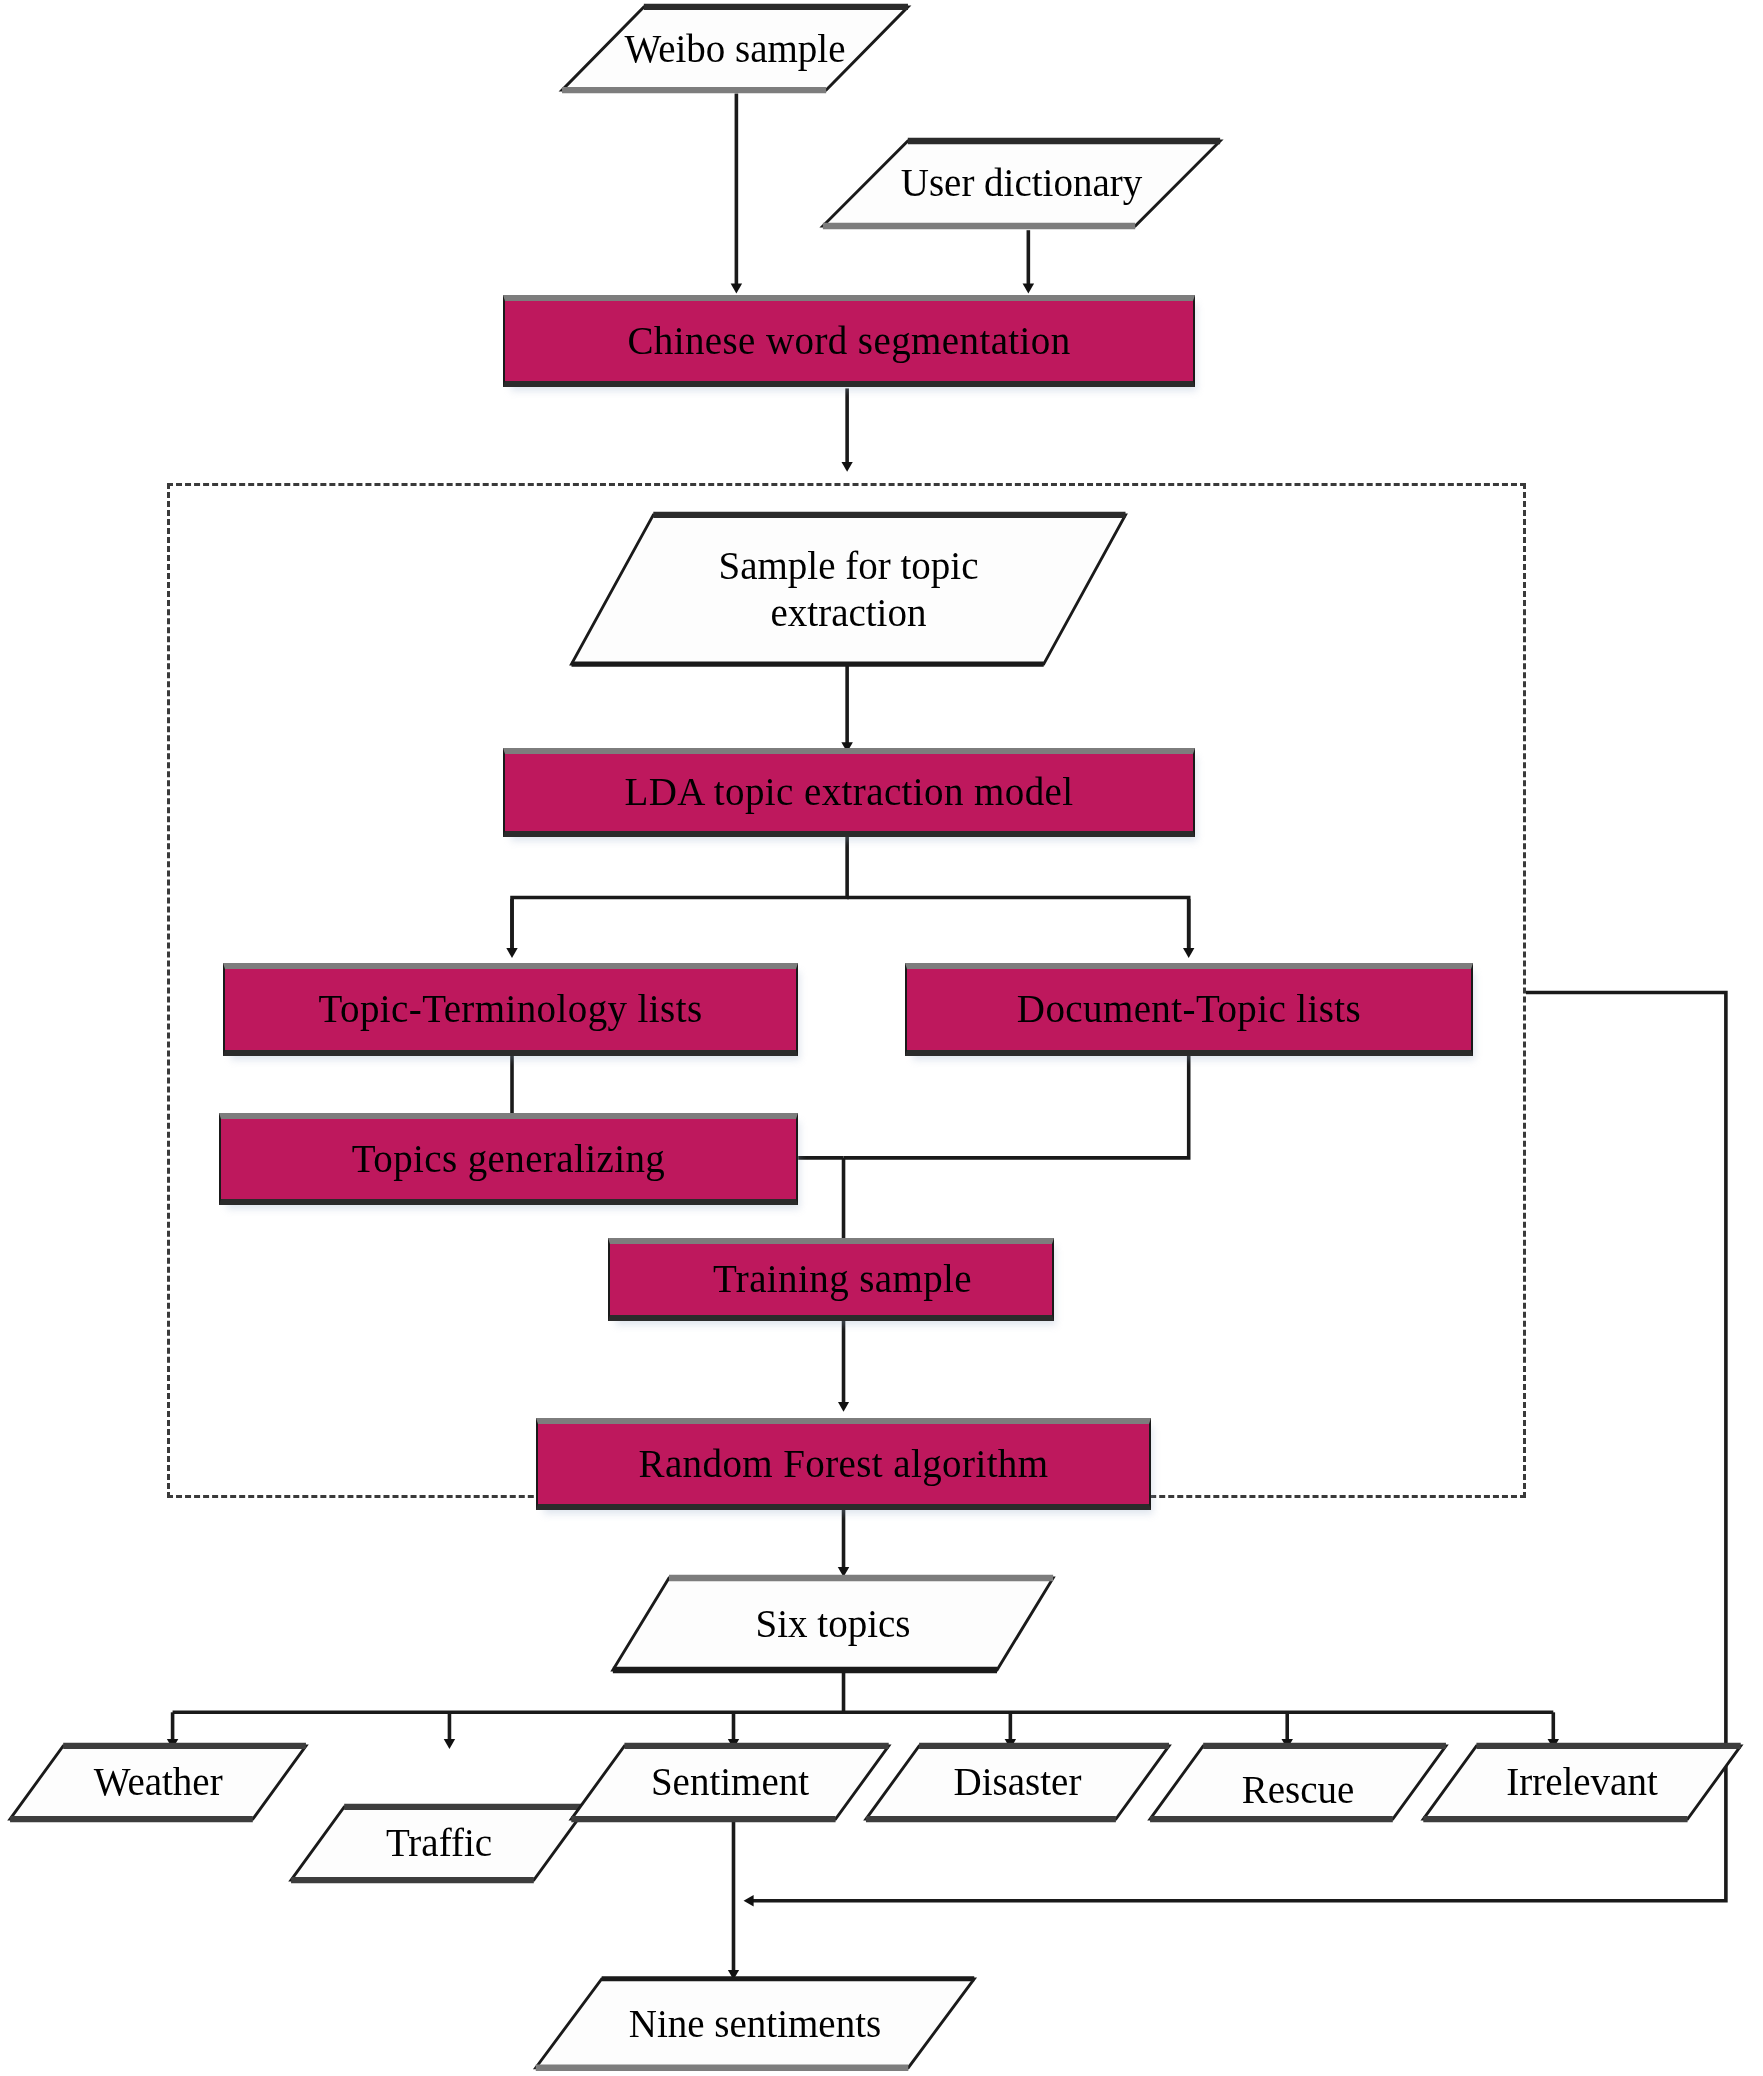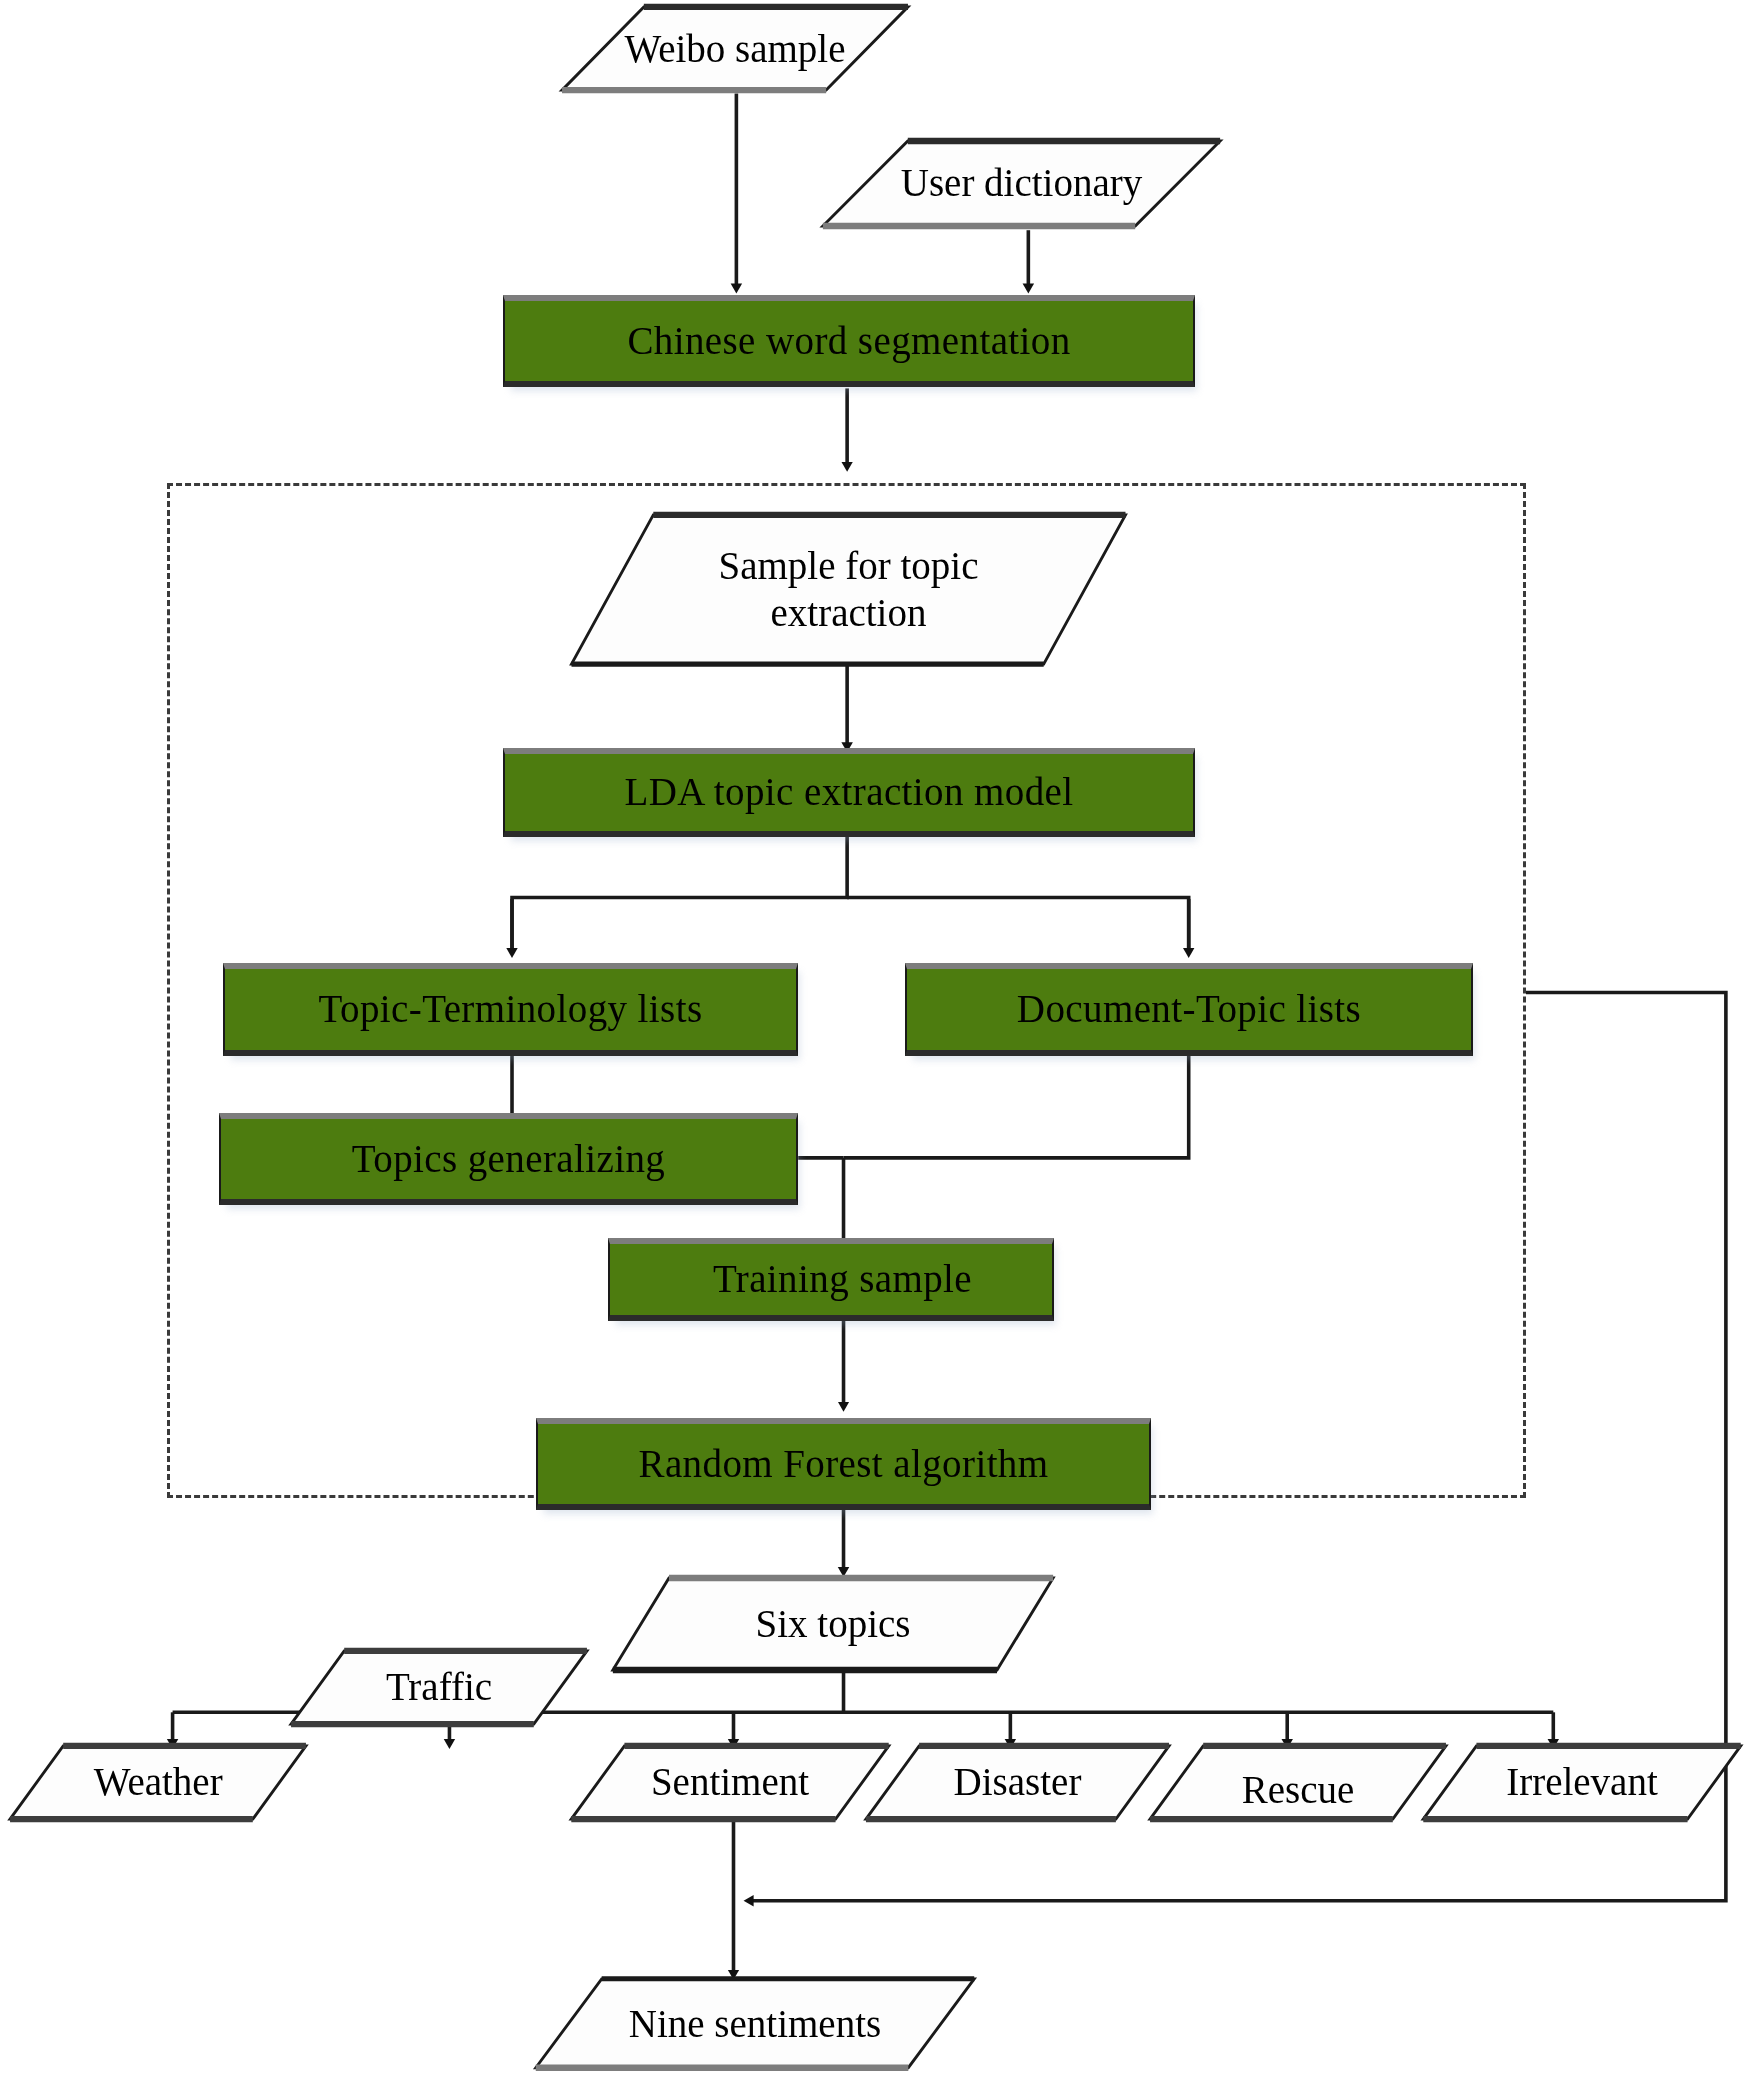--- a/index.html
+++ b/index.html
@@ -1,20 +1,20 @@
 <!DOCTYPE html>
 <html style="font-size:11.5px"><head>
 <meta charset="utf-8">
 <style>
   html,body{margin:0;padding:0;background:#ffffff;}
   body{font-family:"Liberation Serif","DejaVu Serif",serif;}
   #stage{position:relative;width:1764px;height:2077px;background:#fff;overflow:hidden;}
   svg.layer{position:absolute;left:0;top:0;width:1764px;height:2077px;pointer-events:none;}
   .node{position:absolute;box-sizing:border-box;}
-  .rect{background:#4d7c0f;border:2.2px solid #1a1a1a;
+  .rect{background:#be185d;border:2.2px solid #1a1a1a;
         border-top:6.5px solid #7d7d7d;border-bottom:6.5px solid #2b2b2b;
         display:flex;align-items:center;justify-content:center;
         box-shadow:5px 6.5px 7.2px -2.9px rgba(150,170,200,0.30);}
   .rect .txt{font-size:39px;color:#000;letter-spacing:0.4px;white-space:nowrap;line-height:1.05;}
   .para{position:absolute;}
   .para svg{position:absolute;left:0;top:0;overflow:visible;}
   .para .txt{position:absolute;left:0;top:0;width:100%;height:100%;
         display:flex;align-items:center;justify-content:center;flex-direction:column;
         font-size:39px;color:#000;text-align:center;line-height:1.18;white-space:pre-line;}
   .dashbox{position:absolute;border:3.6px dashed #3a3a3a;box-sizing:border-box;background:transparent;}
@@ -125,21 +125,21 @@
 
   <div class="para" style="left:7.2px;top:1743px;width:302px;height:79px;">
     <svg width="302" height="79" viewBox="0 0 420 110">
       <polygon points="78,4 416,4 342,106 4,106" fill="#fdfdfd" stroke="#1a1a1a" stroke-width="4"></polygon>
       <line x1="78" y1="4" x2="416" y2="4" stroke="#3d3d3d" stroke-width="9"></line>
       <line x1="4" y1="106" x2="342" y2="106" stroke="#3d3d3d" stroke-width="9"></line>
     </svg>
     <div class="txt small">Weather</div>
   </div>
 
-  <div class="para" style="left:288px;top:1648px;width:302px;height:79px;">
+  <div class="para" style="left:288px;top:1804px;width:302px;height:79px;">
     <svg width="302" height="79" viewBox="0 0 420 110">
       <polygon points="78,4 416,4 342,106 4,106" fill="#fdfdfd" stroke="#1a1a1a" stroke-width="4"></polygon>
       <line x1="78" y1="4" x2="416" y2="4" stroke="#3d3d3d" stroke-width="9"></line>
       <line x1="4" y1="106" x2="342" y2="106" stroke="#3d3d3d" stroke-width="9"></line>
     </svg>
     <div class="txt small">Traffic</div>
   </div>
 
   <div class="para" style="left:568px;top:1743px;width:324px;height:79px;">
     <svg width="324" height="79" viewBox="0 0 450 110">

